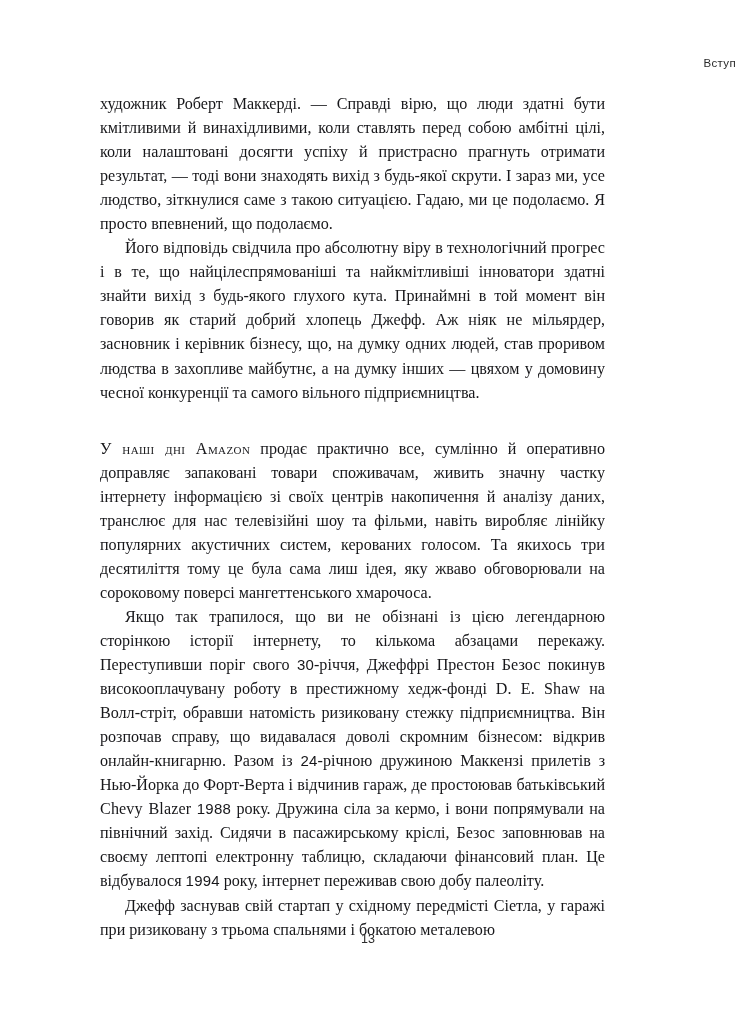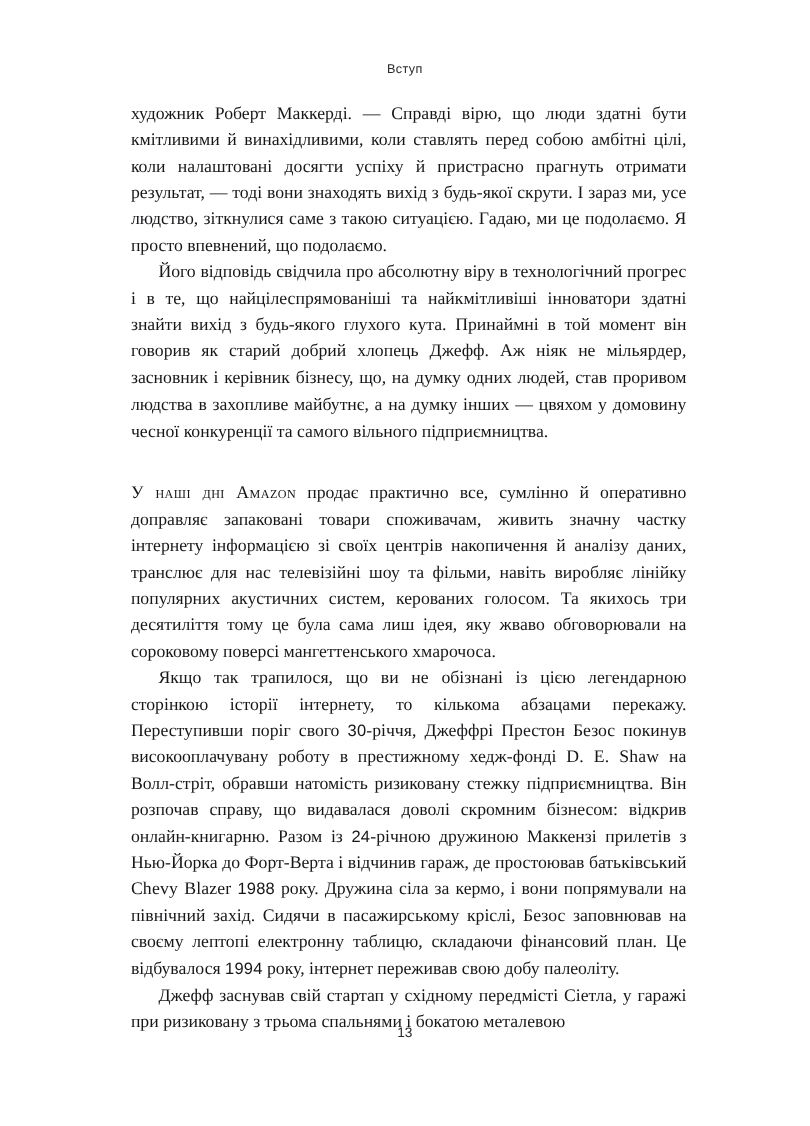--- a/index.html
+++ b/index.html
@@ -18,34 +18,34 @@
     overflow: hidden;
     box-sizing: border-box;
   }
 
   
   .running-head {
     position: absolute;
     top: 56px;
     left: 0;
     width: 736px;
-    text-align: center;
+    text-align: right;
     font-family: "Liberation Sans", "DejaVu Sans", sans-serif;
     font-size: 11.5px;
     letter-spacing: 0.35px;
     color: #2b2b2b;
     line-height: 14px;
     white-space: nowrap;
   }
 
   
   .textblock {
     position: absolute;
     top: 92px;
-    left: 119px;
+    left: 100px;
     width: 505px;
     font-family: "Liberation Serif", "DejaVu Serif", serif;
     font-size: 16.1px;
     line-height: 24.05px;
     color: #17171a;
     text-align: justify;
     text-justify: inter-word;
     -webkit-hyphens: manual;
     hyphens: manual;
   }

